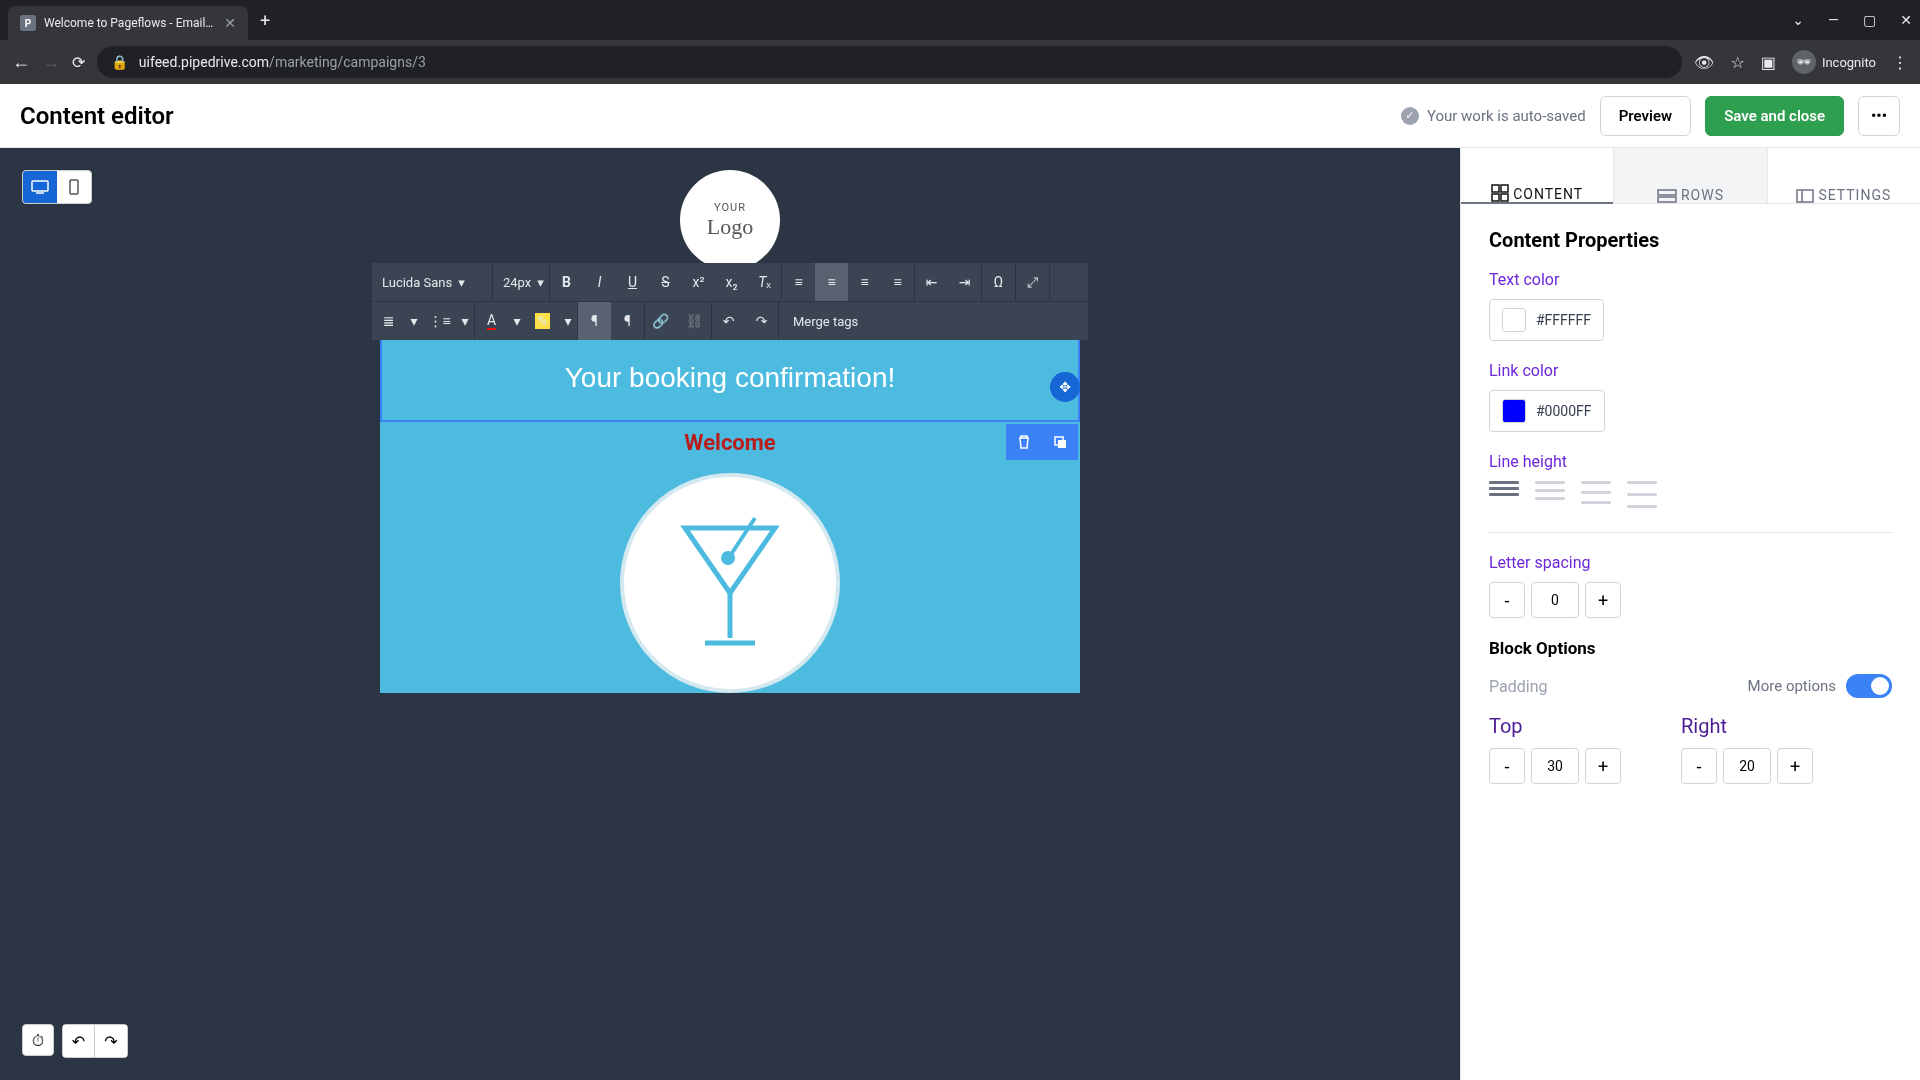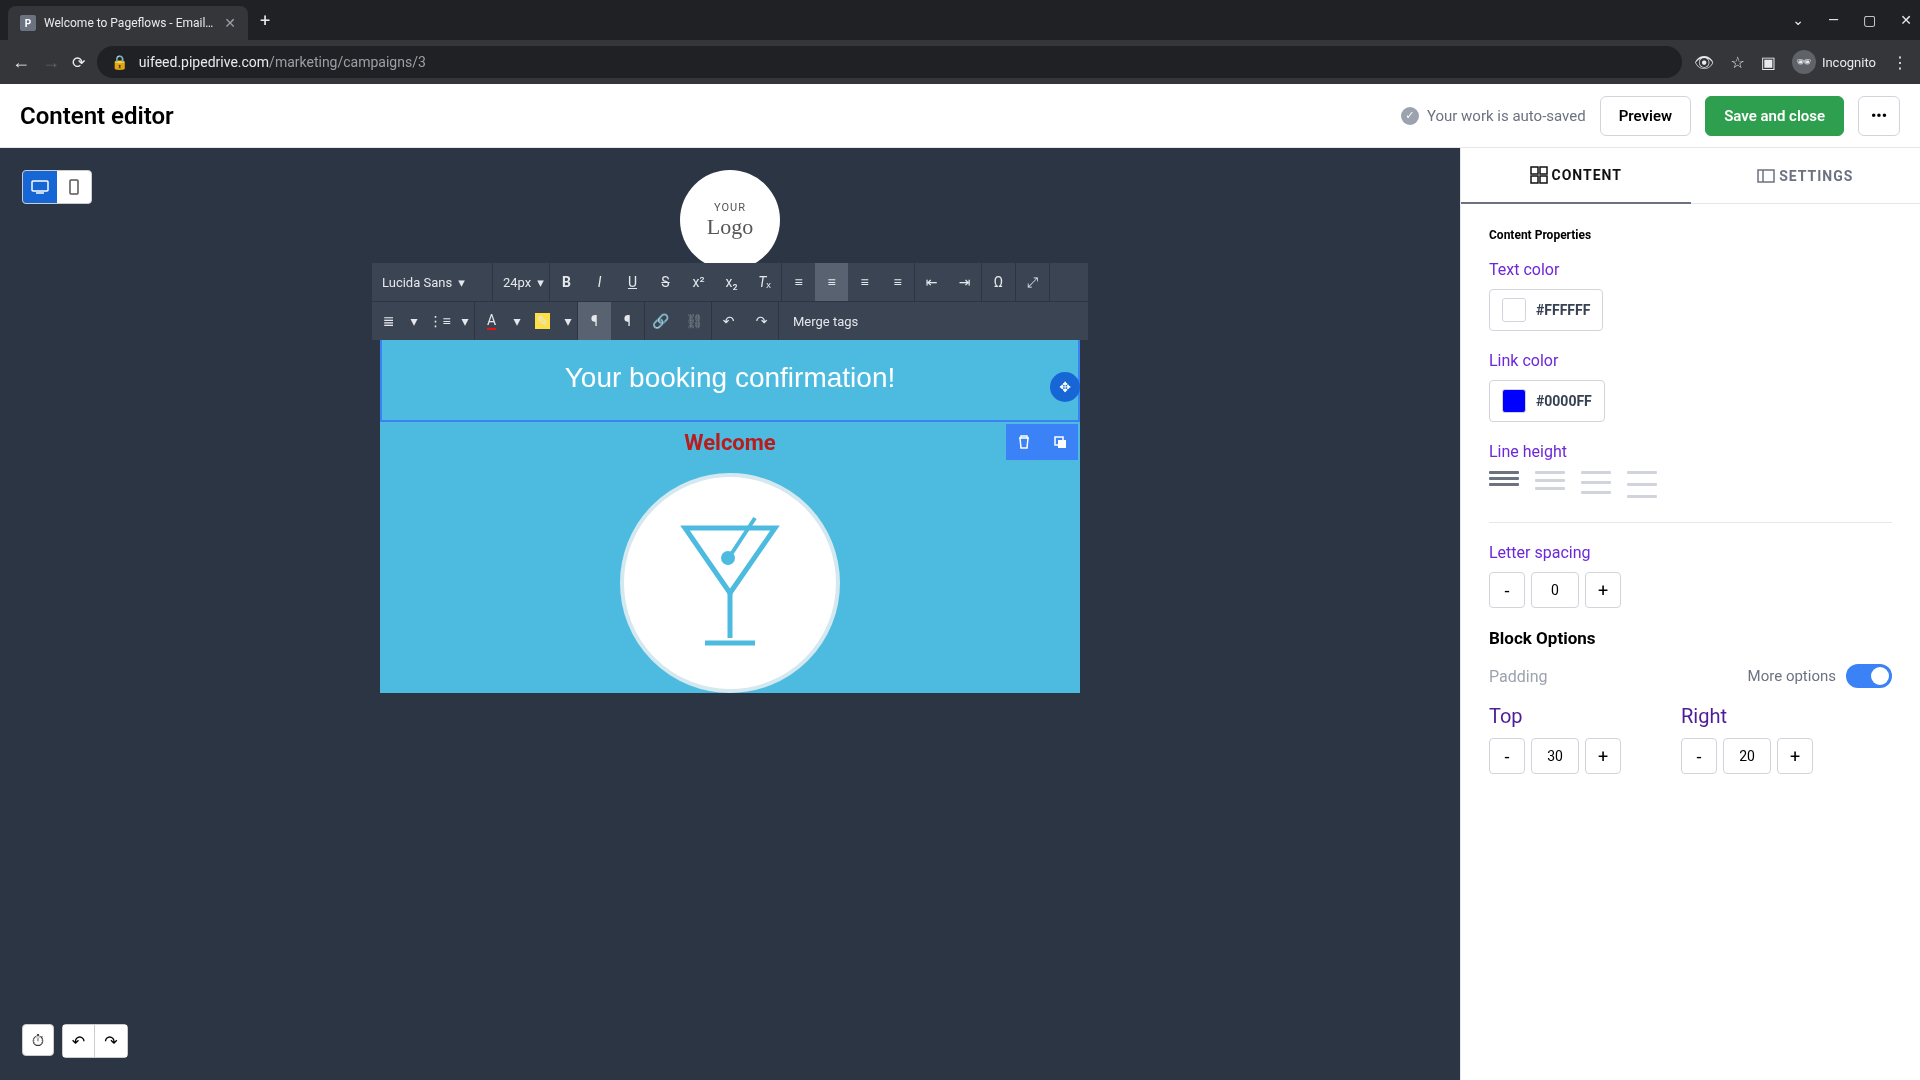--- a/index.html
+++ b/index.html
@@ -71,27 +71,27 @@
 .lower-white { background: #fff; padding: 70px 30px 30px; margin-top: -100px; position: relative; z-index: -1; }
 .body-text { font-size: 17px; line-height: 1.6; padding-top: 50px; font-weight: 600; color: #111; }
 
 
 .bottom-controls { position: absolute; bottom: 22px; left: 22px; display: flex; gap: 8px; }
 .bc-btn { width: 32px; height: 32px; background: #fff; border: 1px solid #ccc; border-radius: 4px; display: flex; align-items: center; justify-content: center; cursor: pointer; }
 
 
 .sidebar { width: 460px; border-left: 1px solid #e5e7eb; display: flex; flex-direction: column; overflow-y: auto; }
 .side-tabs { display: flex; }
-.side-tab { flex: 1; height: 56px; display: flex; align-items: center; justify-content: center; gap: 4px; cursor: pointer; border-bottom: 1px solid #e5e7eb; font-size: 14px; font-weight: 700; letter-spacing: 1px; color: #6b7280; }
+.side-tab { flex: 1; height: 56px; display: flex; align-items: flex-end; justify-content: center; gap: 4px; cursor: pointer; border-bottom: 1px solid #e5e7eb; font-size: 14px; font-weight: 400; letter-spacing: 1px; color: #6b7280; }
 .side-tab.active { color: #111; border-bottom: 2px solid #6b7280; }
 .side-tab.mid { background: #f3f4f6; border-left: 1px solid #e5e7eb; border-right: 1px solid #e5e7eb; }
 .side-body { padding: 24px 28px; }
-.side-h { font-size: 12px; font-weight: 700; margin-bottom: 18px; }
+.side-h { font-size: 20px; font-weight: 700; margin-bottom: 18px; }
 .prop-label { font-size: 16px; color: #6d28d9; margin-bottom: 10px; }
-.color-box { display: inline-flex; align-items: center; border: 1px solid #d1d5db; border-radius: 4px; padding: 8px 12px; gap: 10px; margin-bottom: 20px; font-weight: bold; }
+.color-box { display: inline-flex; align-items: center; border: 1px solid #d1d5db; border-radius: 4px; padding: 8px 12px; gap: 10px; margin-bottom: 20px; }
 .swatch { width: 24px; height: 24px; border: 1px solid #d1d5db; border-radius: 3px; }
 .color-val { font-size: 14px; color: #374151; }
 .lh-options { display: flex; gap: 16px; margin-bottom: 24px; }
 .lh-opt { width: 30px; display: flex; flex-direction: column; gap: 3px; cursor: pointer; }
 .lh-line { height: 3px; background: #d1d5db; border-radius: 1px; }
 .lh-opt.active .lh-line { background: #6b7280; }
 .divider { border: none; border-top: 1px solid #e5e7eb; margin: 12px 0 20px; }
 .stepper { display: flex; gap: 6px; margin-bottom: 20px; }
 .step-btn { width: 36px; height: 36px; border: 1px solid #d1d5db; background: #fff; border-radius: 4px; cursor: pointer; font-size: 18px; display: flex; align-items: center; justify-content: center; }
 .step-val { width: 48px; height: 36px; border: 1px solid #d1d5db; border-radius: 4px; text-align: center; font-size: 14px; }
@@ -313,20 +313,27 @@
     <div class="side-tabs">
       <div class="side-tab active">
         <svg width="18" height="18" viewBox="0 0 18 18">
             <rect x="1" y="1" width="7" height="7" fill="none" stroke="currentColor" stroke-width="1.5"></rect>
             <rect x="10" y="1" width="7" height="7" fill="none" stroke="currentColor" stroke-width="1.5"></rect>
             <rect x="1" y="10" width="7" height="7" fill="none" stroke="currentColor" stroke-width="1.5"></rect>
             <rect x="10" y="10" width="7" height="7" fill="none" stroke="currentColor" stroke-width="1.5"></rect>
           </svg>
         <span>CONTENT</span>
       </div>
+      <div class="side-tab mid">
+        <svg width="20" height="14" viewBox="0 0 20 14">
+            <rect x="1" y="1" width="18" height="5" fill="none" stroke="currentColor" stroke-width="1.5"></rect>
+            <rect x="1" y="8" width="18" height="5" fill="none" stroke="currentColor" stroke-width="1.5"></rect>
+          </svg>
+        <span>ROWS</span>
+      </div>
       <div class="side-tab">
         <svg width="18" height="14" viewBox="0 0 18 14">
             <rect x="1" y="1" width="16" height="12" fill="none" stroke="currentColor" stroke-width="1.5"></rect>
             <line x1="6" y1="1" x2="6" y2="13" stroke="currentColor" stroke-width="1.5"></line>
           </svg>
         <span>SETTINGS</span>
       </div>
     </div>
 
     <div class="side-body">

